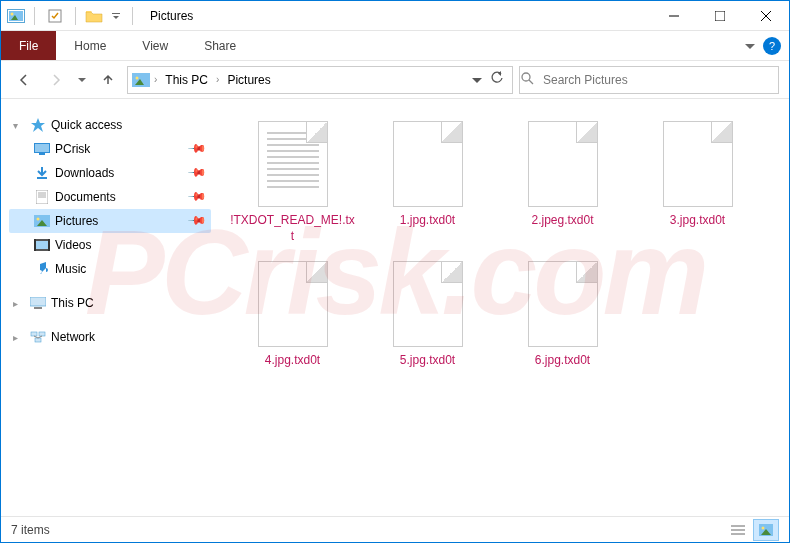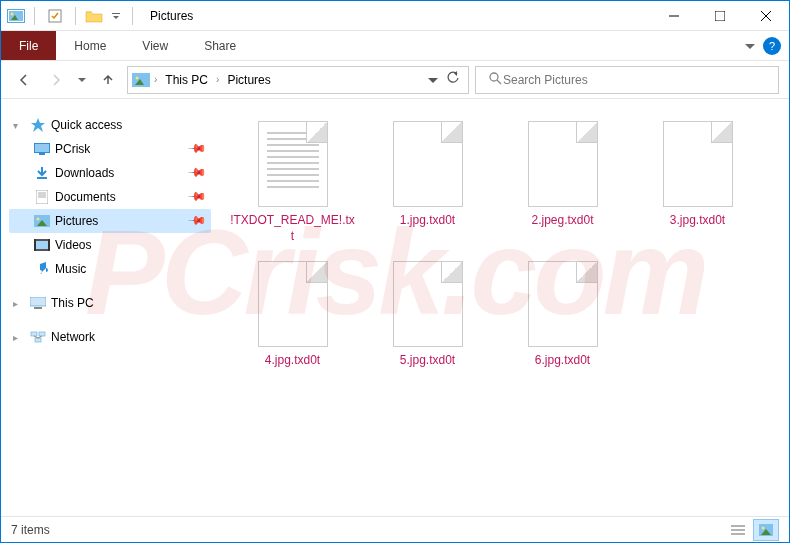--- a/index.html
+++ b/index.html
@@ -18,21 +18,21 @@
 .ribbon-right { margin-left: auto; display: flex; align-items: center; padding-right: 8px; gap: 8px; }
 .help-icon { width: 18px; height: 18px; border-radius: 50%; background: #0078d7; color: #fff; display: flex; align-items: center; justify-content: center; font-size: 11px; cursor: pointer; }
 .navbar { height: 38px; display: flex; align-items: center; padding: 0 10px; gap: 6px; border-bottom: 1px solid #e5e5e5; }
 .nav-arrow { width: 26px; height: 26px; display: flex; align-items: center; justify-content: center; color: #666; cursor: pointer; border-radius: 3px; }
 .nav-arrow.disabled { color: #ccc; cursor: default; }
 .address-bar { flex: 1; height: 28px; border: 1px solid #ccc; display: flex; align-items: center; padding: 0 4px; gap: 4px; }
 .crumb { display: flex; align-items: center; gap: 4px; font-size: 12px; color: #000; cursor: pointer; padding: 2px 4px; }
 .crumb-sep { color: #888; font-size: 10px; }
 .addr-icon { width: 18px; height: 14px; }
 .addr-right { margin-left: auto; display: flex; align-items: center; gap: 8px; padding-right: 4px; }
-.search-box { width: 304px; height: 28px; border: 1px solid #ccc; display: flex; align-items: center; padding: 0 12px; gap: 1px; }
+.search-box { width: 260px; height: 28px; border: 1px solid #ccc; display: flex; align-items: center; padding: 0 0; gap: 9px; }
 .search-box input { border: none; outline: none; flex: 1; font-size: 12px; color: #555; }
 .main { display: flex; height: calc(100% - 30px - 30px - 38px - 26px); }
 .sidebar { width: 218px; padding: 14px 8px; overflow-y: auto; }
 .tree-item { display: flex; align-items: center; height: 24px; font-size: 12px; color: #000; cursor: pointer; border-radius: 2px; padding-left: 4px; gap: 4px; }
 .tree-item.root { margin-top: 10px; }
 .tree-item.child { padding-left: 24px; }
 .tree-item.selected { background: #cde8ff; }
 .tree-caret { width: 12px; color: #999; font-size: 10px; }
 .tree-icon { width: 18px; height: 16px; display: flex; align-items: center; justify-content: center; }
 .pin { margin-left: auto; margin-right: 6px; color: #888; transform: rotate(45deg); font-size: 12px; }

